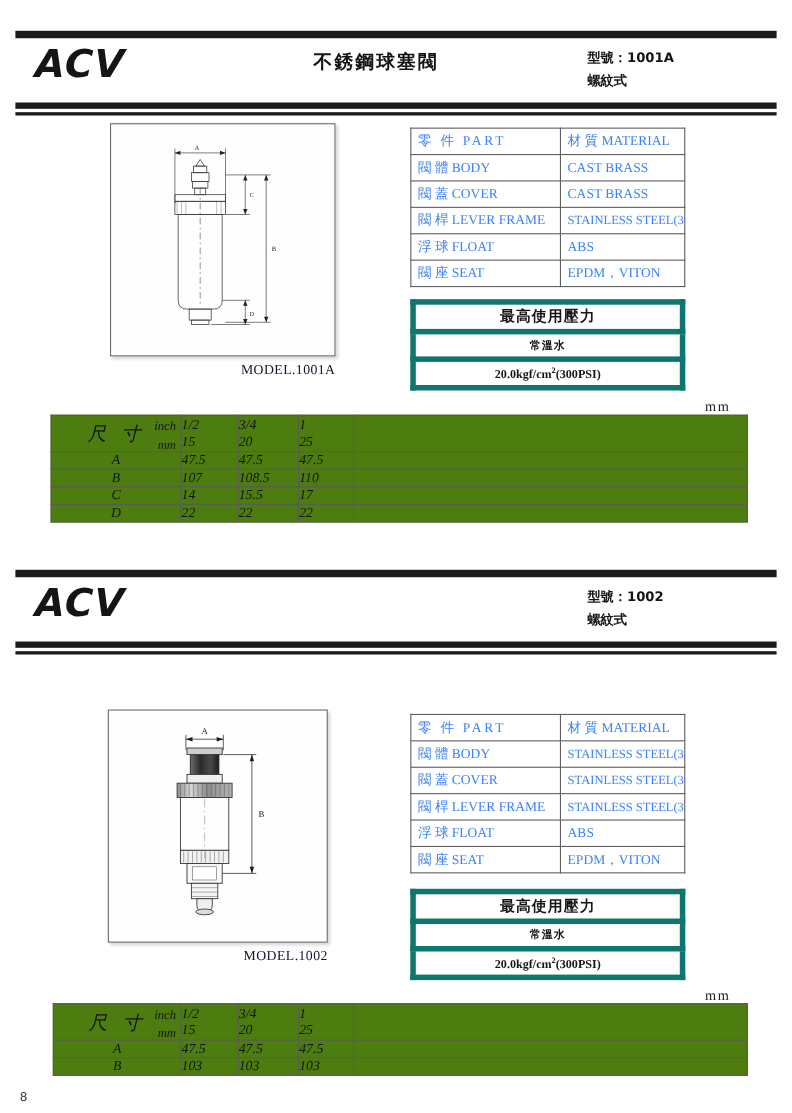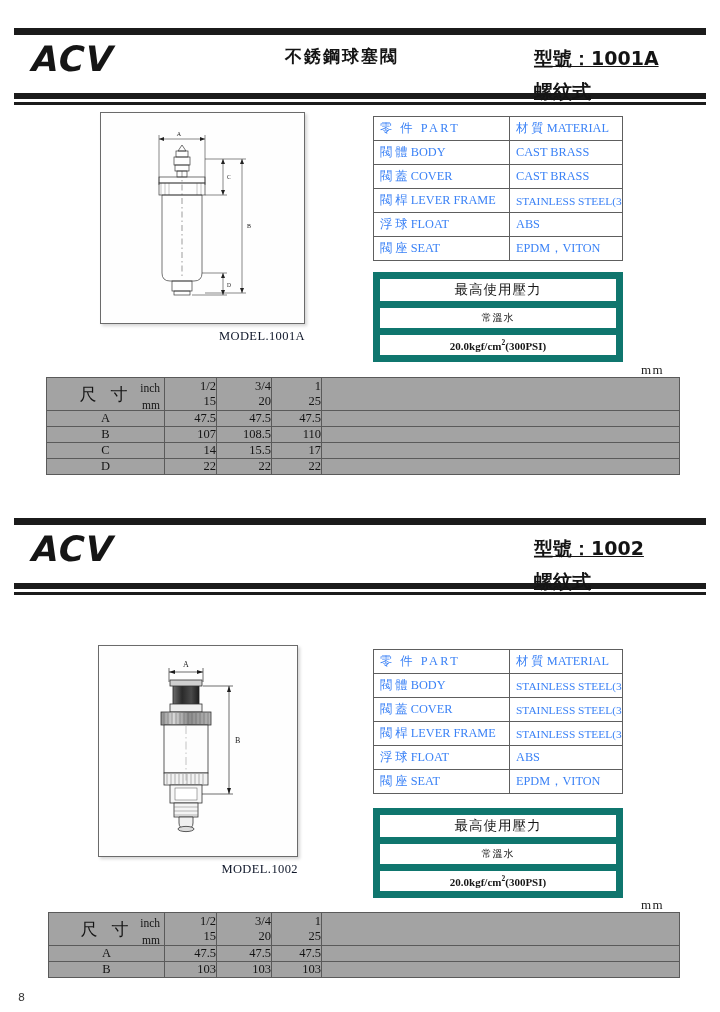--- a/index.html
+++ b/index.html
@@ -56,24 +56,23 @@
     color: #141414;
     padding-right: 36px;
   }
   .model-block {
     position: absolute;
     right: 12px;
     top: 7px;
     width: 160px;
     font-family: "DejaVu Sans", "Liberation Sans", sans-serif;
     font-weight: bold;
-    font-size: 19px;
+    font-size: 12px;
     color: #141414;
     line-height: 1.75;
-    text-decoration: underline;
   }
   .bar-mid {
     height: 6px;
     background: #1b1b1b;
   }
   .bar-gap {
     height: 3px;
     background: #ffffff;
   }
   .bar-bot {
@@ -118,41 +117,43 @@
     overflow: hidden;
   }
   .cn-sp { letter-spacing: 2.5px; }
 
   table.press {
     border-collapse: collapse;
     table-layout: fixed;
     background: #fff;
   }
   table.press td {
-    border: 7px solid #0f766e;
+    border: 5px solid #0f766e;
     text-align: center;
     color: #161616;
+    font-weight: bold;
   }
   td.press-title { font-size: 13.5px; padding: 2px 0; letter-spacing: 1px; }
   td.press-med   { font-size: 10px; padding: 3px 0; letter-spacing: 1px; }
   td.press-val   { font-size: 11px; padding: 3px 0; font-weight: bold; }
   td.press-val sup { font-size: 7.5px; }
 
   
   .dim-unit {
     position: absolute;
     font-size: 13px;
     letter-spacing: 1.5px;
     color: #222;
   }
   table.dim {
     border-collapse: collapse;
     table-layout: fixed;
-    background: #a3a3a3;
-    position: absolute;
+    background: #4d7c0f;
+    position: absolute;
+    font-style: italic;
   }
   table.dim td {
     border: 1px solid #5a5a5a;
     font-size: 12.5px;
     color: #141414;
     height: 15px;
     padding: 0;
   }
   .dim-label-cell {
     text-align: center;
@@ -168,21 +169,21 @@
   .dim-units-stack {
     position: absolute;
     right: 4px;
     top: 2px;
     font-size: 11.5px;
     line-height: 1.45;
     text-align: right;
     letter-spacing: 0;
   }
   .dim-row-name { text-align: center; font-size: 14px; }
-  .dim-val { text-align: right; font-size: 12.5px; }
+  .dim-val { text-align: left; font-size: 12.5px; }
 
   
   .page-num {
     position: absolute;
     left: 18px;
     bottom: 8px;
     font-family: "DejaVu Sans", "Liberation Sans", sans-serif;
     font-size: 11px;
     color: #3a3a3a;
   }

